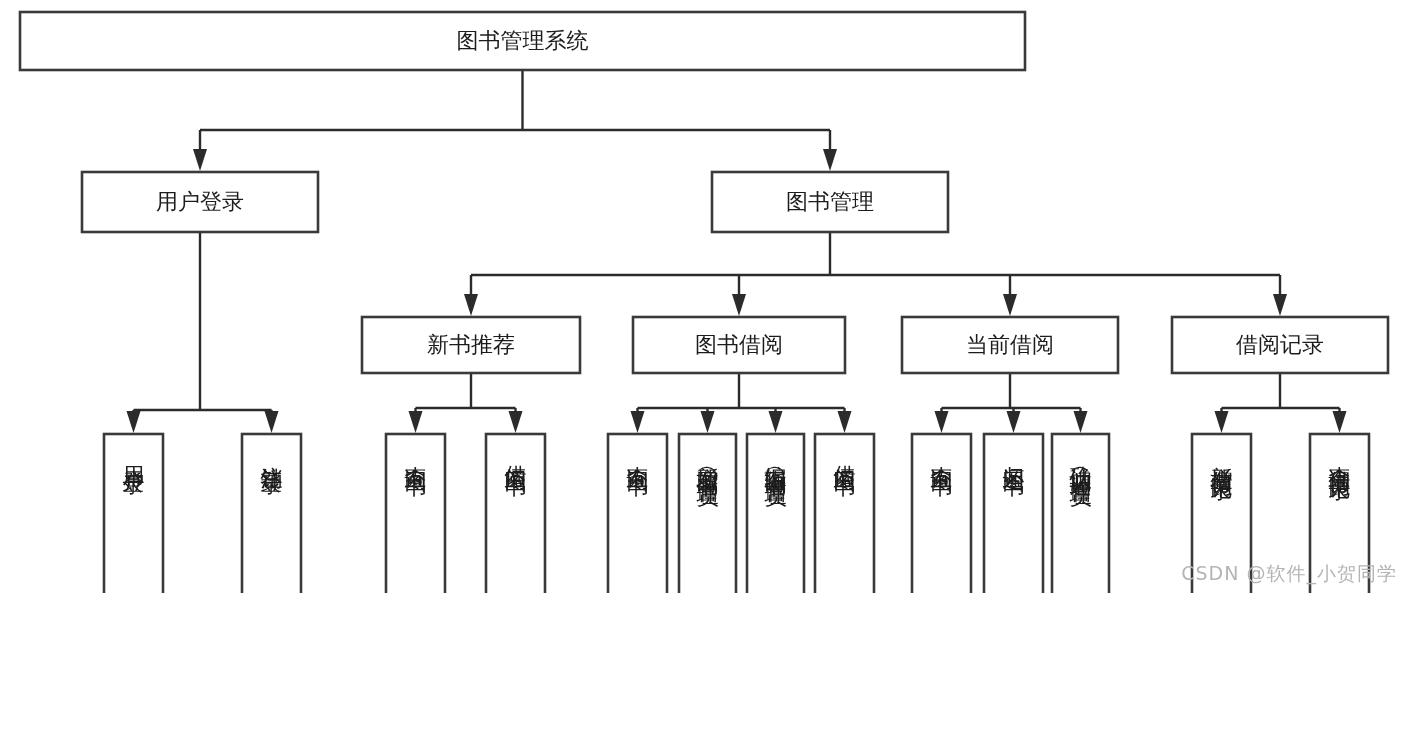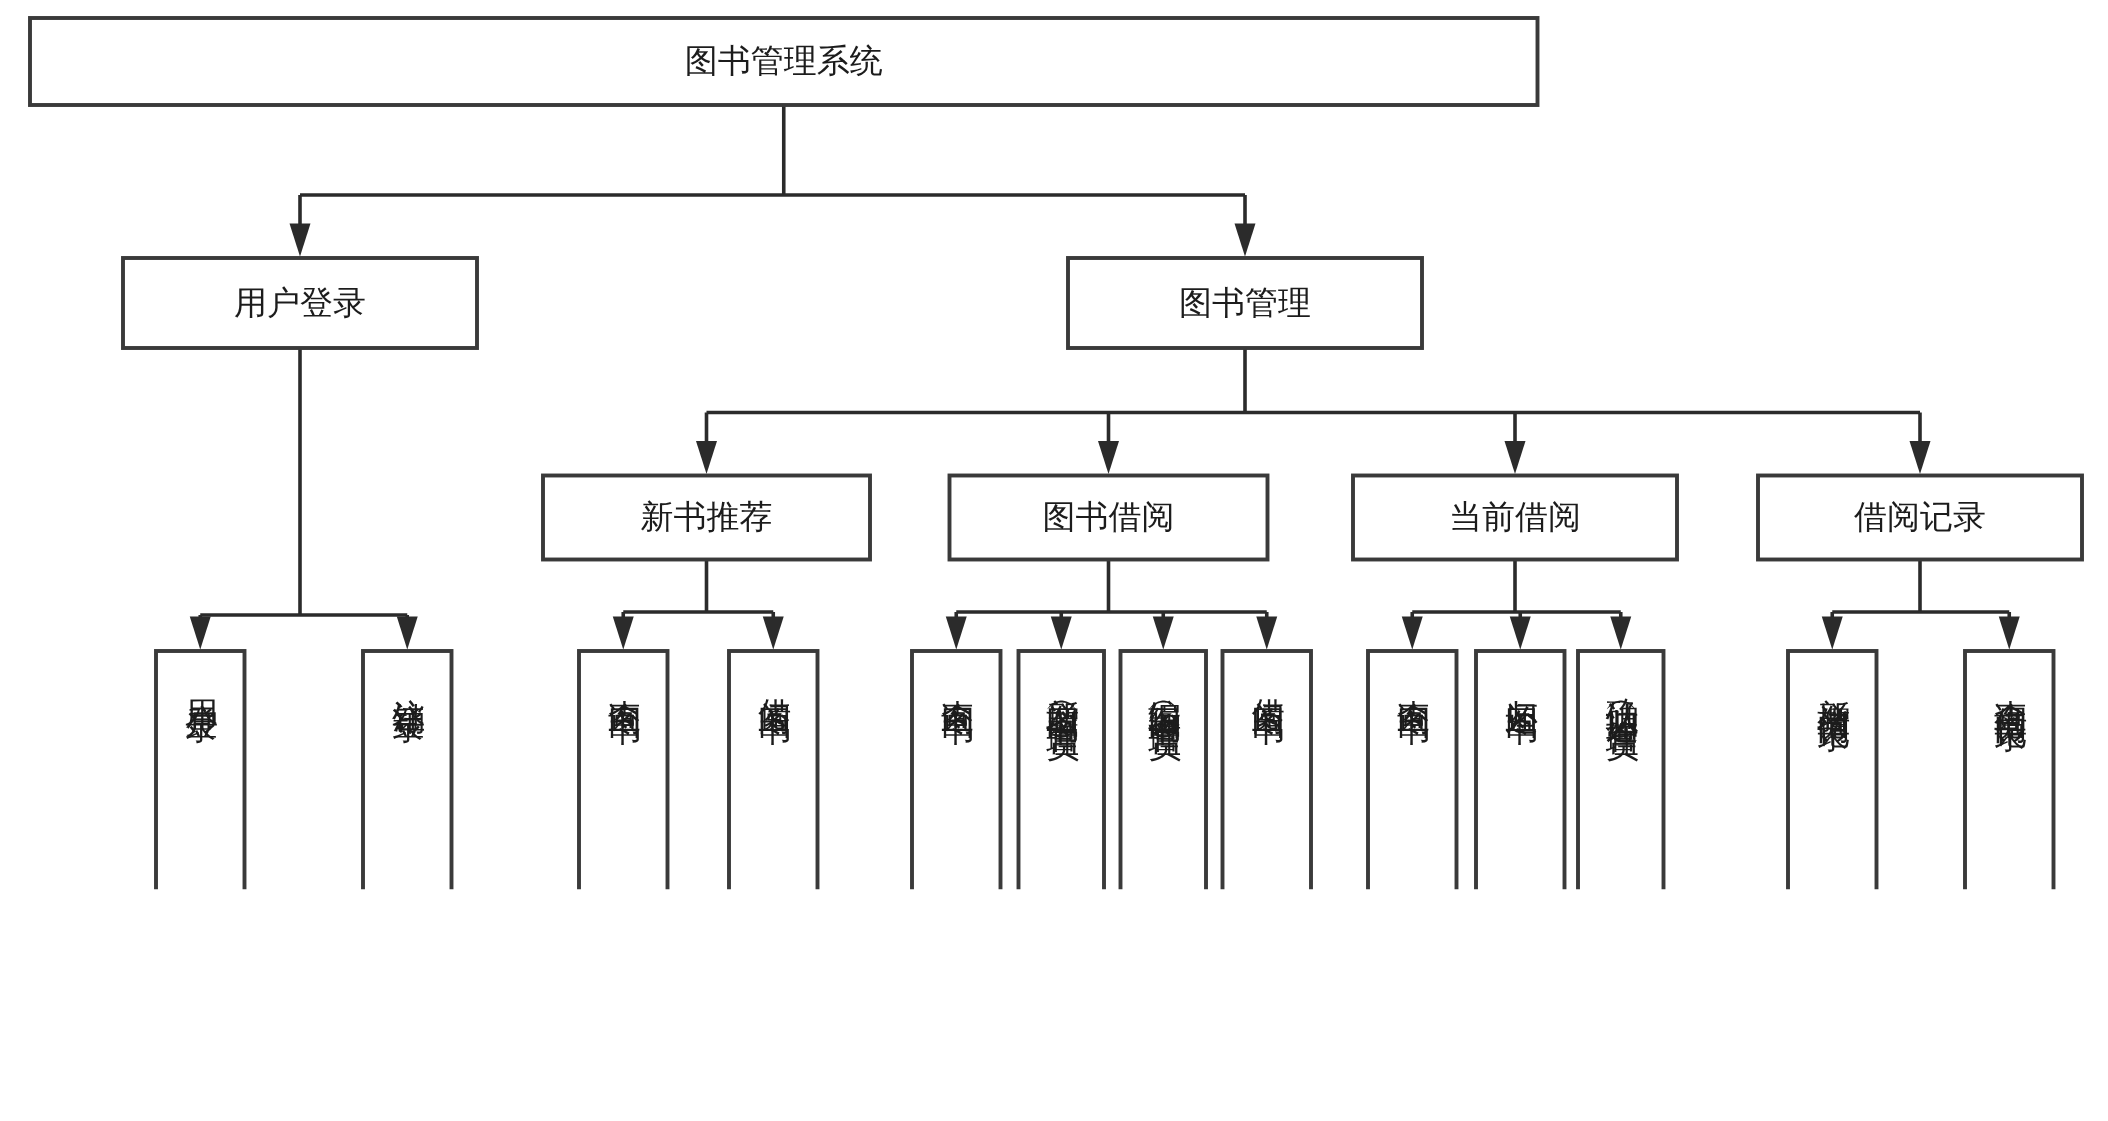--- a/index.html
+++ b/index.html
@@ -204,13 +204,14 @@
         <span class="node-label-v">确认归还（管理员）</span>
       </div>
       <div class="vlabel-wrap" style="left: 1192px; top: 448px; width: 59px; height: 280px;">
         <span class="node-label-v">新增借阅记录</span>
       </div>
       <div class="vlabel-wrap" style="left: 1310px; top: 448px; width: 59px; height: 280px;">
         <span class="node-label-v">查询借阅记录</span>
       </div>
     </div>
 
+  <div class="watermark">CSDN @软件_小贺同学</div>
 </div>
 
 </body></html>

